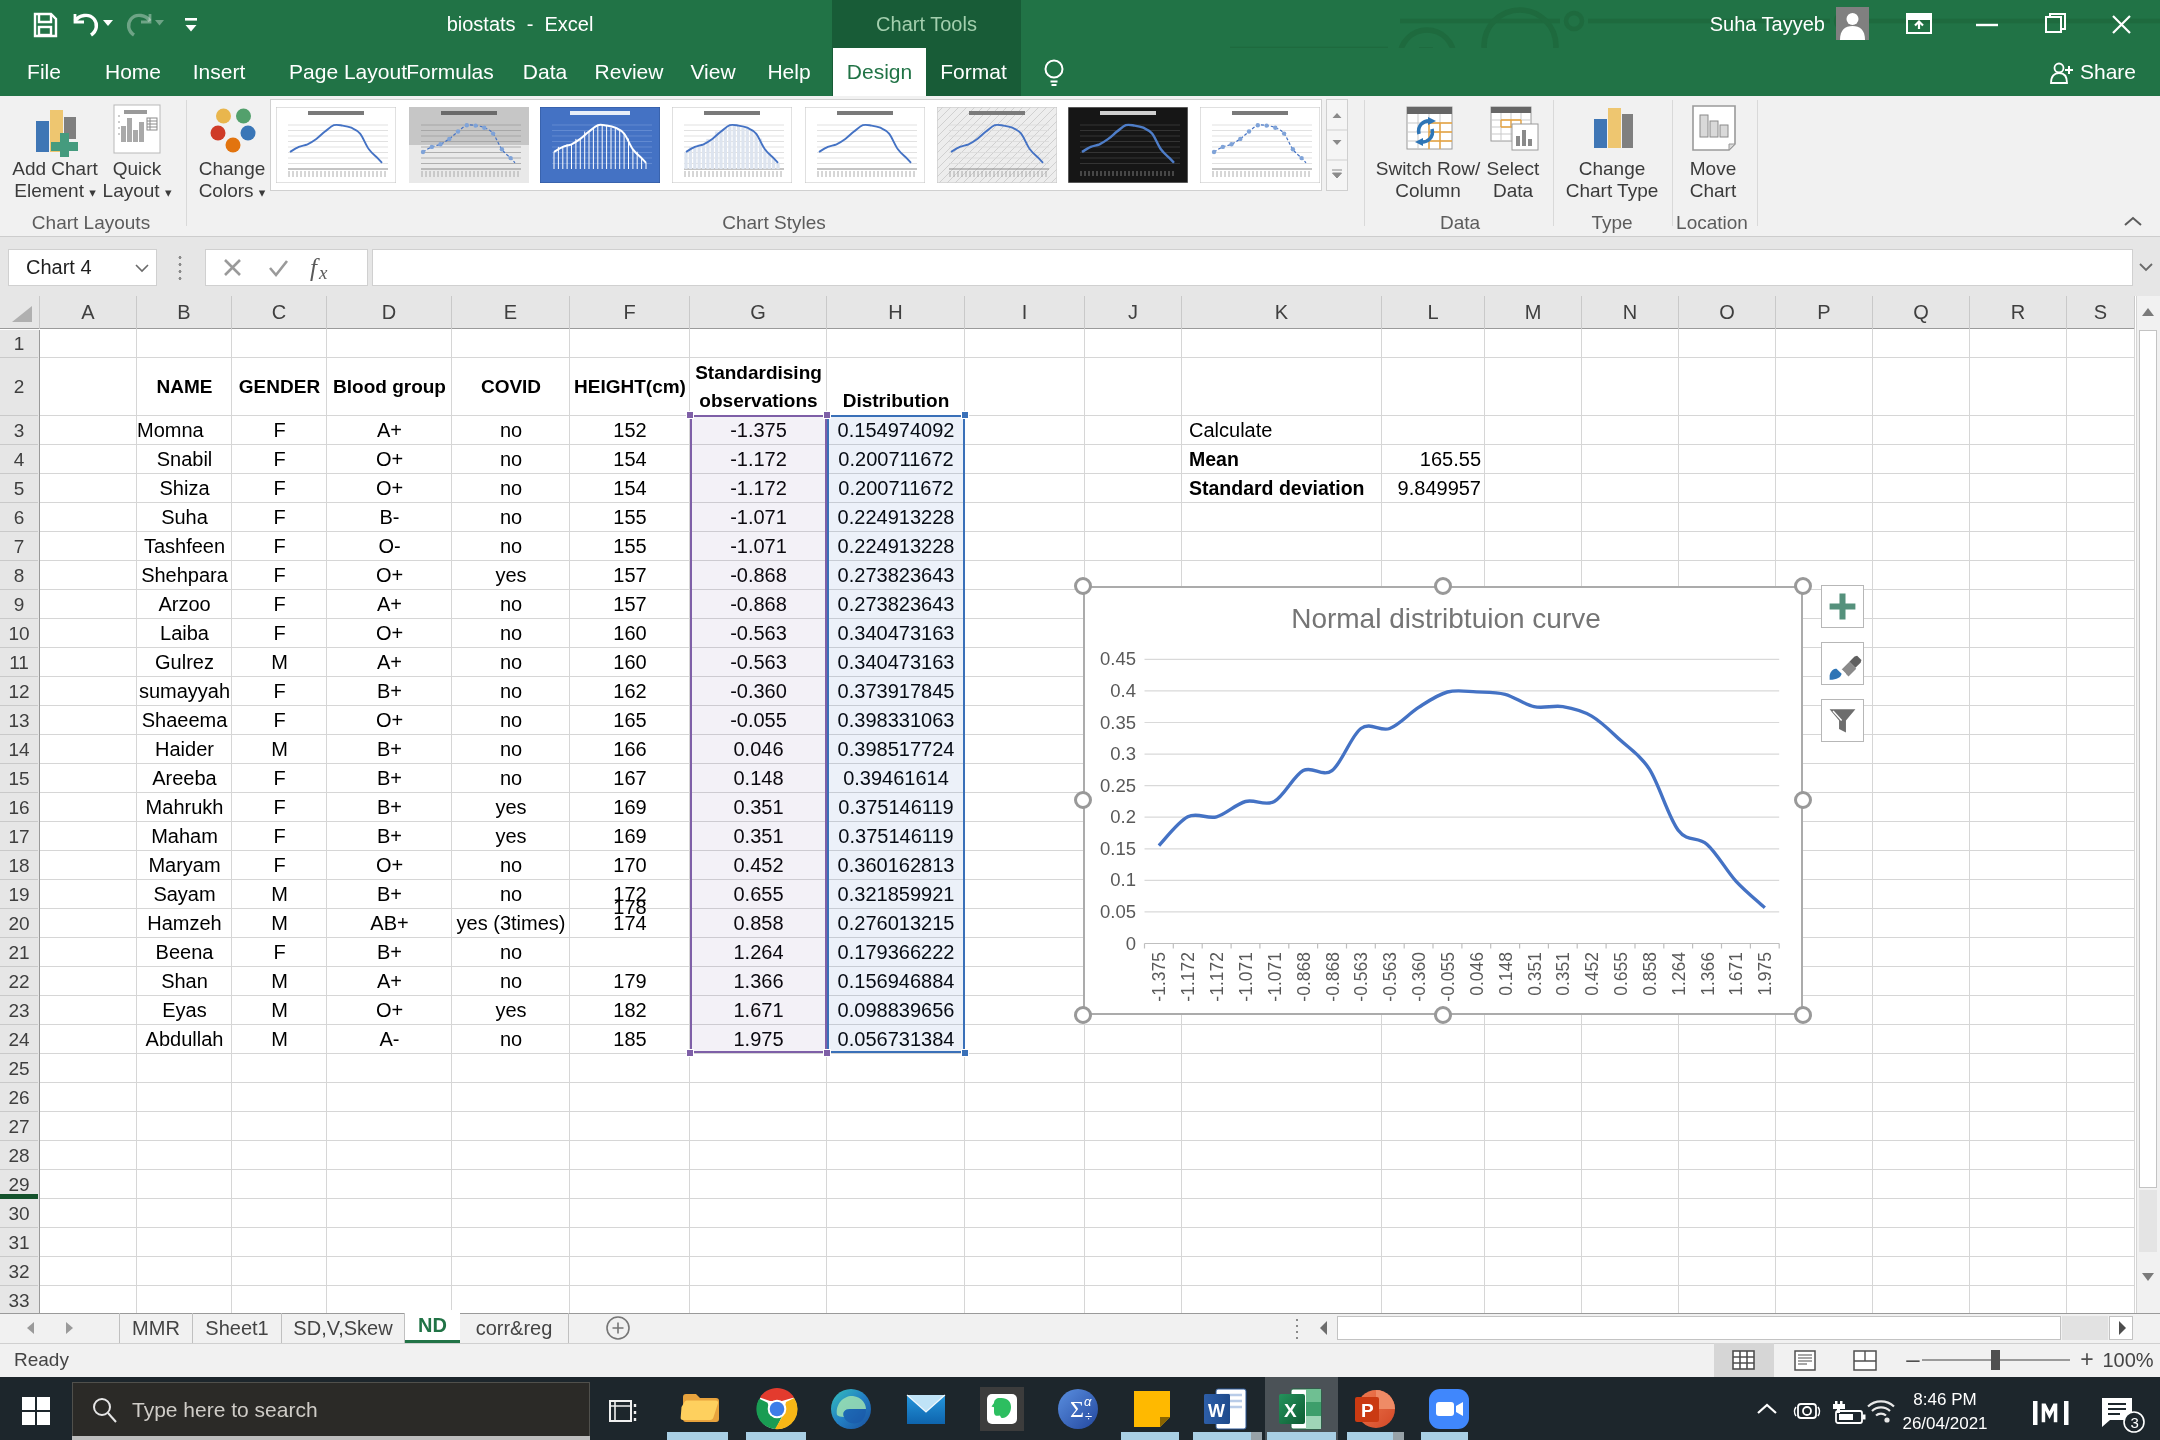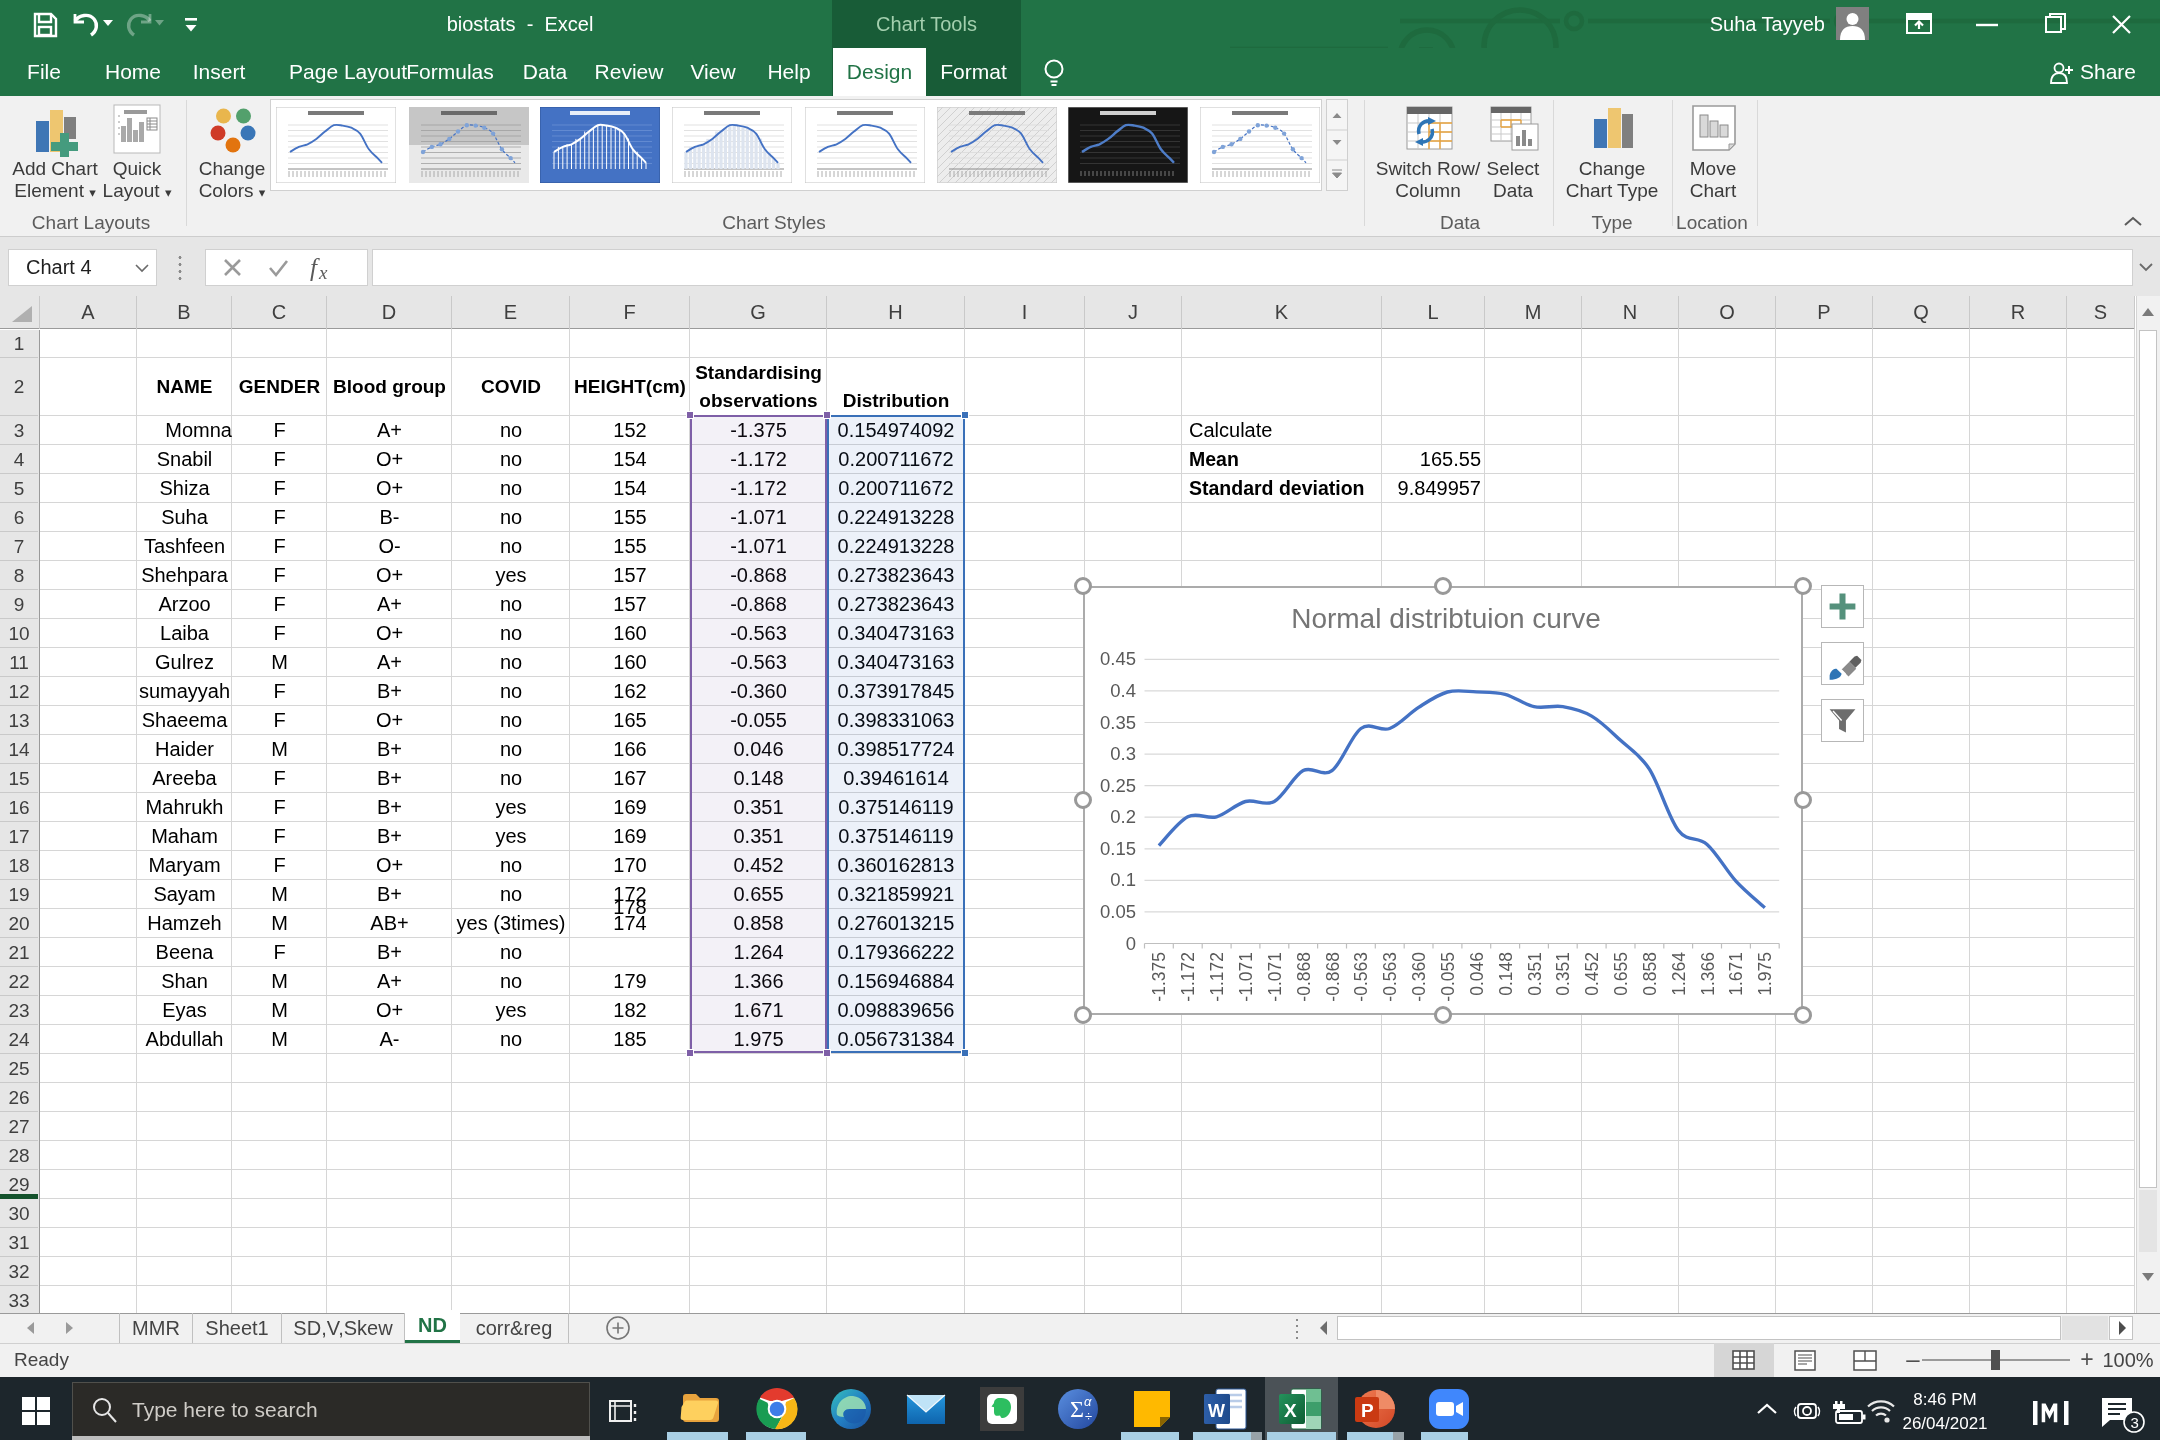--- a/index.html
+++ b/index.html
@@ -758,21 +758,21 @@
         <path d="M40 956.5 H2135"></path>
       </g>
     </svg>
 <div class="a" style="left:137px;top:358px;width:95px;height:58px;font-size:19px;color:#000;white-space:nowrap;line-height:58px;text-align:center;font-weight:bold;">NAME</div>
 <div class="a" style="left:232px;top:358px;width:95px;height:58px;font-size:19px;color:#000;white-space:nowrap;line-height:58px;text-align:center;font-weight:bold;">GENDER</div>
 <div class="a" style="left:327px;top:358px;width:125px;height:58px;font-size:19px;color:#000;white-space:nowrap;line-height:58px;text-align:center;font-weight:bold;">Blood group</div>
 <div class="a" style="left:452px;top:358px;width:118px;height:58px;font-size:19px;color:#000;white-space:nowrap;line-height:58px;text-align:center;font-weight:bold;">COVID</div>
 <div class="a" style="left:570px;top:358px;width:120px;height:58px;font-size:19px;color:#000;white-space:nowrap;line-height:58px;text-align:center;font-weight:bold;">HEIGHT(cm)</div>
 <div class="a ct" style="left:690px;top:358px;width:137px;height:58px;line-height:28px;font-size:19px;font-weight:bold;padding-top:1px">Standardising<br>observations</div>
 <div class="a ct" style="left:827px;top:358px;width:138px;height:58px;line-height:58px;font-size:19px;font-weight:bold;vertical-align:bottom"><span style="position:relative;top:14px">Distribution</span></div>
-<div class="a" style="left:137px;top:416px;width:95px;height:29px;font-size:20px;color:#000;white-space:nowrap;line-height:29px;text-align:right;">Momna</div>
+<div class="a" style="left:137px;top:416px;width:95px;height:29px;font-size:20px;color:#000;white-space:nowrap;line-height:29px;text-align:left;">Momna</div>
 <div class="a" style="left:232px;top:416px;width:95px;height:29px;font-size:20px;color:#000;white-space:nowrap;line-height:29px;text-align:center;">F</div>
 <div class="a" style="left:327px;top:416px;width:125px;height:29px;font-size:20px;color:#000;white-space:nowrap;line-height:29px;text-align:center;">A+</div>
 <div class="a" style="left:452px;top:416px;width:118px;height:29px;font-size:20px;color:#000;white-space:nowrap;line-height:29px;text-align:center;">no</div>
 <div class="a" style="left:570px;top:416px;width:120px;height:29px;font-size:20px;color:#000;white-space:nowrap;line-height:29px;text-align:center;">152</div>
 <div class="a" style="left:690px;top:416px;width:137px;height:29px;font-size:20px;color:#000;white-space:nowrap;line-height:29px;text-align:center;">-1.375</div>
 <div class="a" style="left:827px;top:416px;width:138px;height:29px;font-size:20px;color:#000;white-space:nowrap;line-height:29px;text-align:center;">0.154974092</div>
 <div class="a" style="left:137px;top:445px;width:95px;height:29px;font-size:20px;color:#000;white-space:nowrap;line-height:29px;text-align:center;">Snabil</div>
 <div class="a" style="left:232px;top:445px;width:95px;height:29px;font-size:20px;color:#000;white-space:nowrap;line-height:29px;text-align:center;">F</div>
 <div class="a" style="left:327px;top:445px;width:125px;height:29px;font-size:20px;color:#000;white-space:nowrap;line-height:29px;text-align:center;">O+</div>
 <div class="a" style="left:452px;top:445px;width:118px;height:29px;font-size:20px;color:#000;white-space:nowrap;line-height:29px;text-align:center;">no</div>

